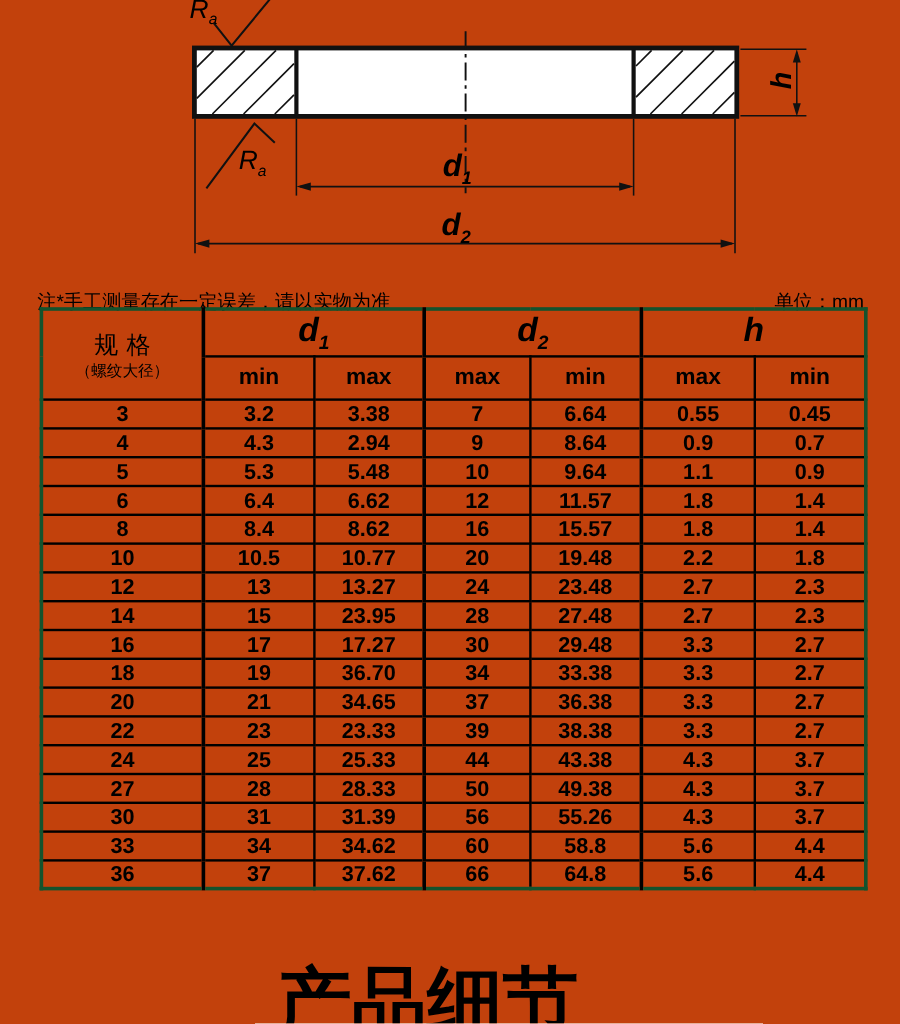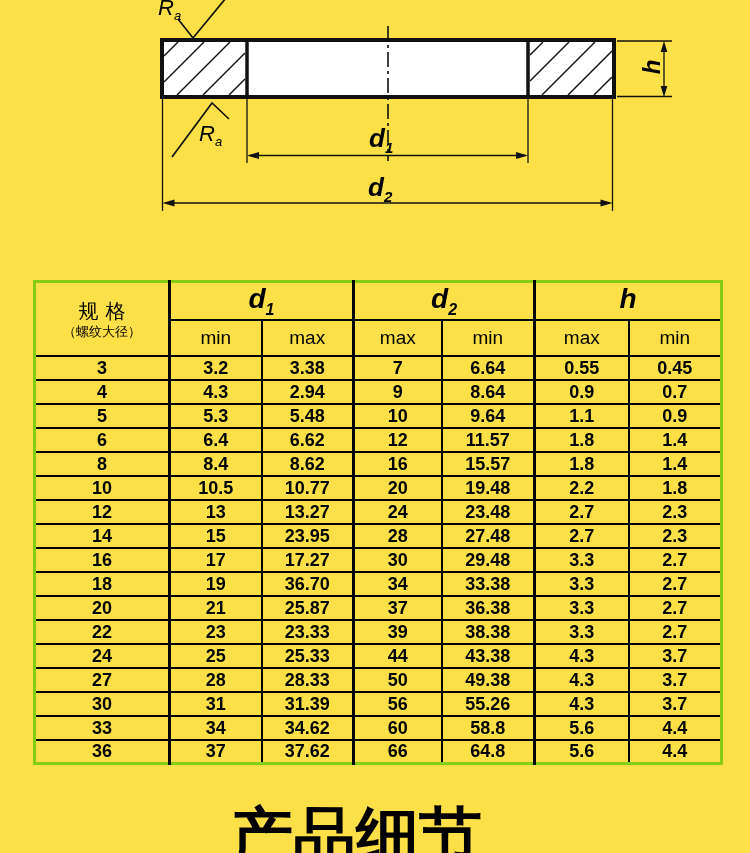--- a/index.html
+++ b/index.html
@@ -1,19 +1,19 @@
 <!DOCTYPE html>
 <html><head>
 <meta charset="utf-8">
 <style>
   * { box-sizing: border-box; }
   html, body { margin: 0; padding: 0; background: #fff; }
   .page {
     position: relative; width: 750px; height: 853px;
-    background: #fde047; overflow: hidden; color: #000;
+    background: #c2410c; overflow: hidden; color: #000;
     font-family: "Liberation Sans", sans-serif;
   }
 
   
   .diagram { position: absolute; left: 0; top: 0; width: 750px; height: 240px; }
   .diagram svg { position: absolute; left: 0; top: 0; }
   .diag-label { position: absolute; white-space: nowrap; }
   .ra-label { font: italic 400 22px "Liberation Sans", sans-serif; }
   .ra-label sub { font-size: 13px; }
   .dim-label { font: italic 700 26px "Liberation Sans", sans-serif; }
@@ -27,35 +27,35 @@
 
   
   .note-row {
     position: absolute; left: 31px; top: 242px; width: 689px;
     display: flex; justify-content: space-between; align-items: baseline;
     font-size: 16px; font-weight: 400;
   }
 
   
   table.spec {
-    position: absolute; left: 33px; top: 280px; width: 687px;
+    position: absolute; left: 33px; top: 256px; width: 687px;
     border-collapse: collapse; table-layout: fixed;
-    border: 3px solid #84cc16;
+    border: 3px solid #14532d;
   }
   table.spec th, table.spec td {
     border: 2px solid #000; text-align: center; vertical-align: middle;
     padding: 0; overflow: hidden;
   }
   table.spec .grp { border-left: 3px solid #000; }
   .spec-th { font-weight: 400; height: 71px; }
   .spec-l1 { font-size: 20px; letter-spacing: 7px; padding-left: 7px; line-height: 1.3; }
   .spec-l2 { font-size: 13px; line-height: 1.2; }
   .dim-th { height: 33px; font: italic 700 28px "Liberation Sans", sans-serif; }
   .dim-th sub { font-size: 16px; }
-  .mm-th { height: 36px; font-size: 19px; font-weight: 400; }
+  .mm-th { height: 36px; font-size: 19px; font-weight: 700; }
   table.spec td { height: 24px; font-size: 18px; font-weight: 700; line-height: 1; }
 
   
   .footer-title {
     position: absolute; left: 0; top: 803px; width: 712px;
     text-align: center; font-size: 63px; font-weight: 900;
     line-height: 1.05; letter-spacing: 0px;
   }
 </style>
 </head>
@@ -119,20 +119,24 @@
       </g>
     </svg>
 
     <div class="diag-label ra-label ra-top"><span>R</span><sub>a</sub></div>
     <div class="diag-label ra-label ra-bottom"><span>R</span><sub>a</sub></div>
     <div class="diag-label dim-label d1-label"><span>d</span><sub>1</sub></div>
     <div class="diag-label dim-label d2-label"><span>d</span><sub>2</sub></div>
     <div class="diag-label dim-label h-label"><span>h</span></div>
   </div>
 
+  <div class="note-row">
+    <span>注*手工测量存在一定误差，请以实物为准</span>
+    <span>单位：mm</span>
+  </div>
 
   <table class="spec">
     <colgroup>
       <col style="width:135px">
         <col style="width:92px">
         <col style="width:92px">
       <col style="width:88px">
         <col style="width:93px">
         <col style="width:94px">
         <col style="width:93px">
@@ -243,21 +247,21 @@
           <td class="grp">19</td>
           <td>36.70</td>
           <td class="grp">34</td>
           <td>33.38</td>
           <td class="grp">3.3</td>
           <td>2.7</td>
         </tr>
         <tr>
           <td>20</td>
           <td class="grp">21</td>
-          <td>25.87</td>
+          <td>34.65</td>
           <td class="grp">37</td>
           <td>36.38</td>
           <td class="grp">3.3</td>
           <td>2.7</td>
         </tr>
         <tr>
           <td>22</td>
           <td class="grp">23</td>
           <td>23.33</td>
           <td class="grp">39</td>

